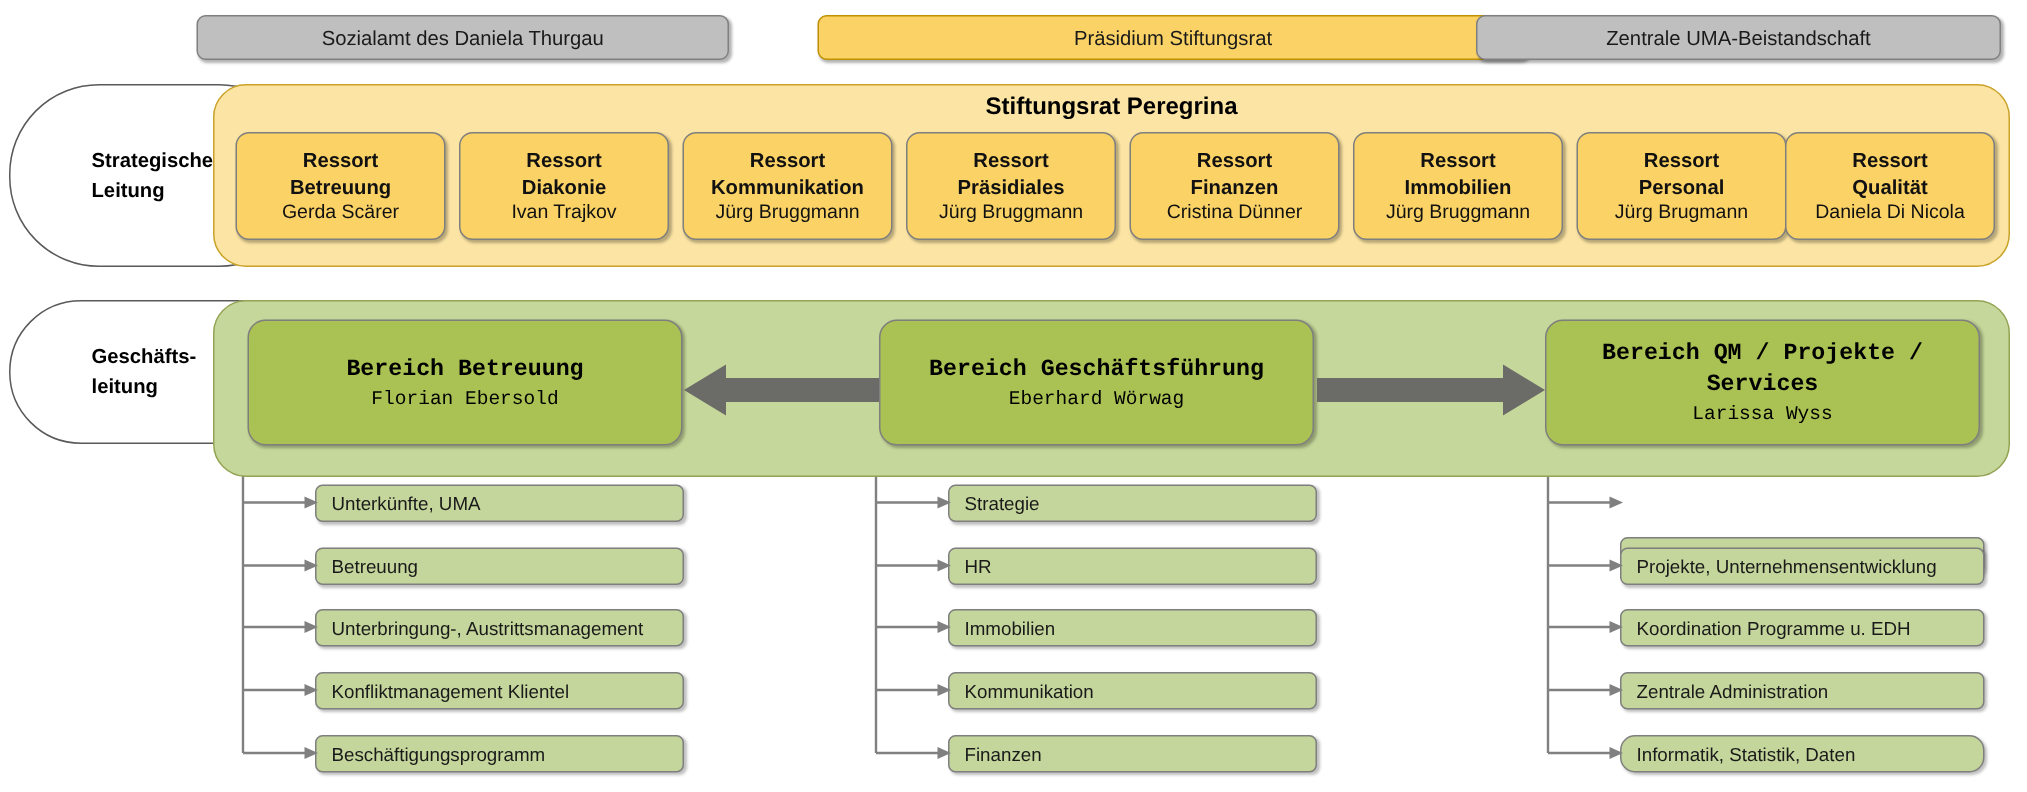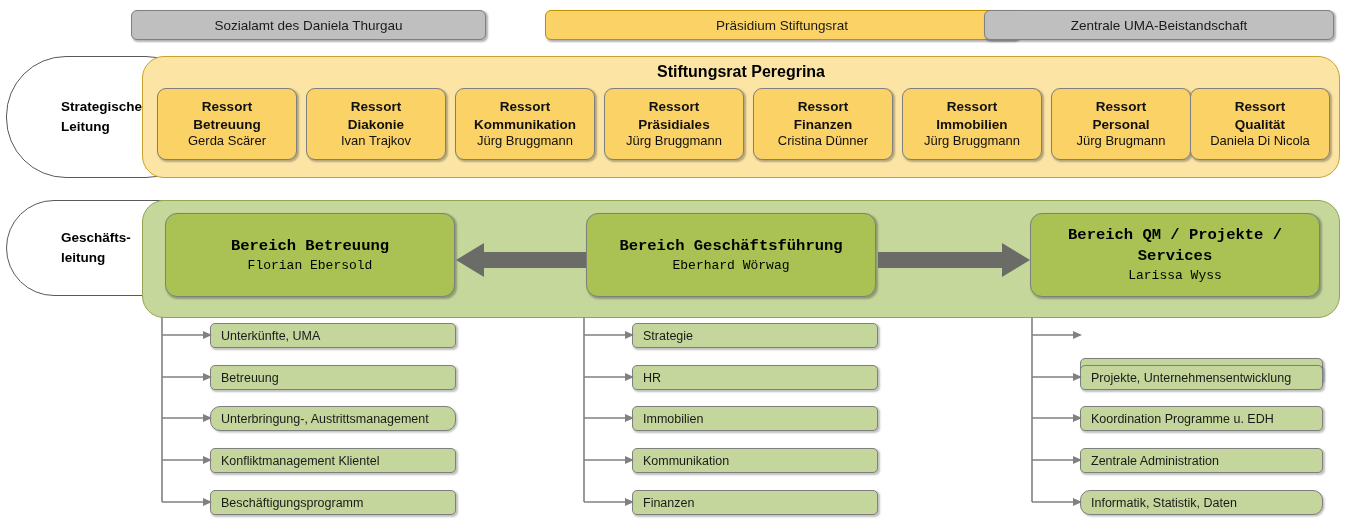--- a/index.html
+++ b/index.html
@@ -209,21 +209,21 @@
       <polygon points="57,186 48,182 48,190"></polygon>
     </g>
   </svg>
 
   <div class="subbox" style="left:210px;top:323px;width:246px;">
     <span>Unterkünfte, UMA</span>
   </div>
   <div class="subbox" style="left:210px;top:365px;width:246px;">
     <span>Betreuung</span>
   </div>
-  <div class="subbox" style="left:210px;top:406px;width:246px;border-radius:10px;">
+  <div class="subbox" style="left:210px;top:406px;width:246px;">
     <span>Unterbringung-, Austrittsmanagement</span>
   </div>
   <div class="subbox" style="left:210px;top:448px;width:246px;">
     <span>Konfliktmanagement Klientel</span>
   </div>
   <div class="subbox" style="left:210px;top:490px;width:246px;">
     <span>Beschäftigungsprogramm</span>
   </div>
 
   <svg class="connector" style="left:577px;top:316px;" width="62" height="195" viewBox="0 0 62 195">

